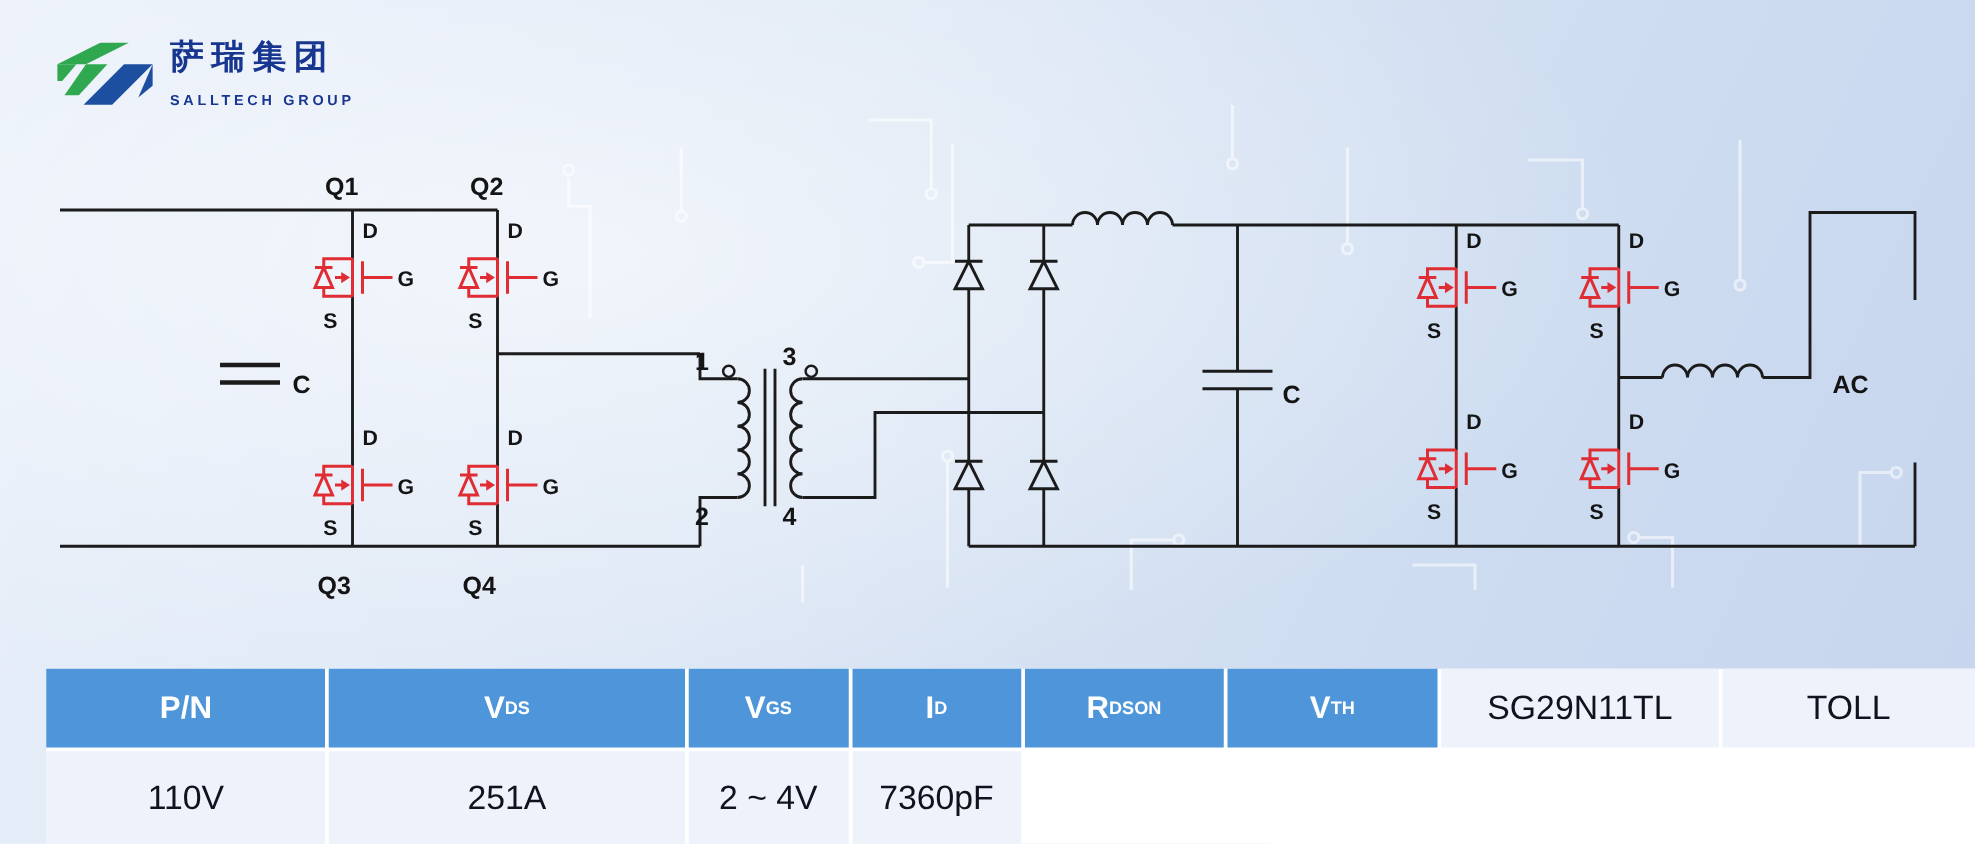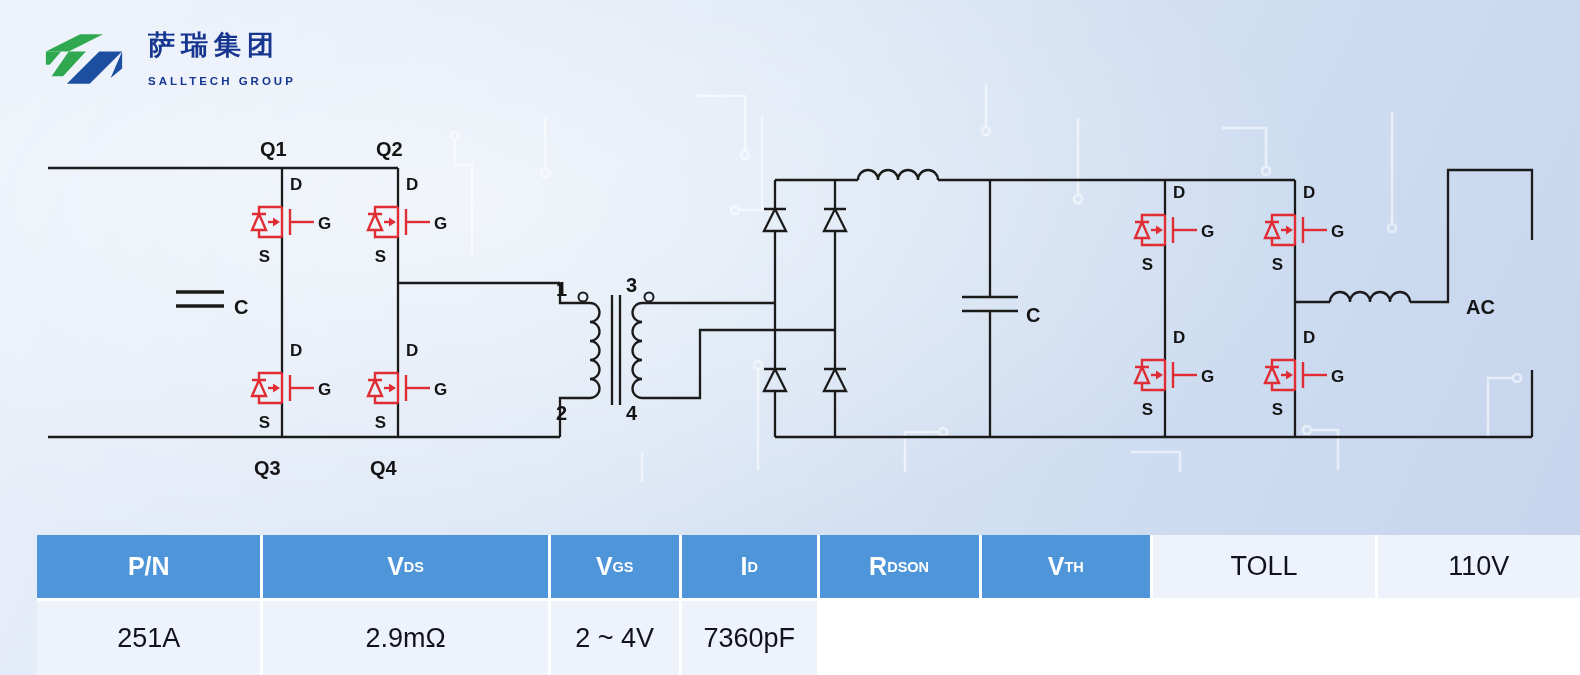--- a/index.html
+++ b/index.html
@@ -4,21 +4,21 @@
 <style>
   html,body{margin:0;padding:0;}
   body{width:1580px;height:675px;overflow:hidden;font-family:"Liberation Sans",sans-serif;}
   .stage{
     position:relative;width:1580px;height:675px;
     background:
       radial-gradient(ellipse at 28% 30%, rgba(255,255,255,.55), rgba(255,255,255,0) 55%),
       linear-gradient(115deg,#eaf0fa 0%,#dde7f5 40%,#cddcf0 72%,#c6d5ed 100%);
   }
   
-  .logo{position:absolute;left:44px;top:30px;display:flex;align-items:flex-start;gap:24px;}
+  .logo{position:absolute;left:44px;top:30px;display:flex;align-items:flex-start;gap:12px;}
   .logo-mark{width:80px;height:58px;}
   .logo-zh{font-size:27px;font-weight:bold;letter-spacing:6px;color:#17368f;line-height:1.15;}
   .logo-en{font-size:11.5px;font-weight:bold;letter-spacing:3px;color:#17368f;margin-top:14px;}
   
   #circuit-svg{position:absolute;left:0;top:0;width:1580px;height:675px;}
   #circuit-svg .wire{fill:none;stroke:#1b1b1b;stroke-width:2.3;}
   #circuit-svg .thick{stroke-width:3.6;}
   #circuit-svg .pin{font:bold 17px "Liberation Sans",sans-serif;fill:#141414;}
   #circuit-svg .clabel{font:bold 20px "Liberation Sans",sans-serif;fill:#141414;}
   #circuit-svg .trace{fill:none;stroke:rgba(255,255,255,.55);stroke-width:2.5;}
@@ -219,20 +219,20 @@
       </div>
     <div class="th">
         <span>R</span>
         <sub>DSON</sub>
       </div>
     <div class="th">
         <span>V</span>
         <sub>TH</sub>
       </div>
 
+    <div class="td">SG29N11TL</div>
     <div class="td">TOLL</div>
     <div class="td">110V</div>
     <div class="td">251A</div>
-    <div class="td">2.9mΩ</div>
     <div class="td">2 ~ 4V</div>
     <div class="td">7360pF</div>
   </div>
 </div>
 
 </body></html>

